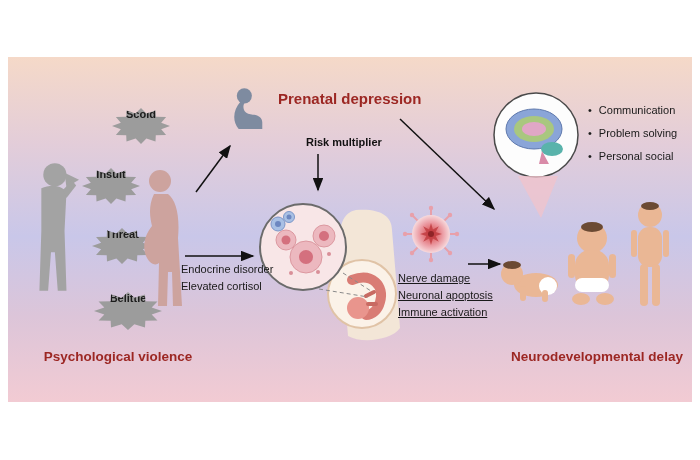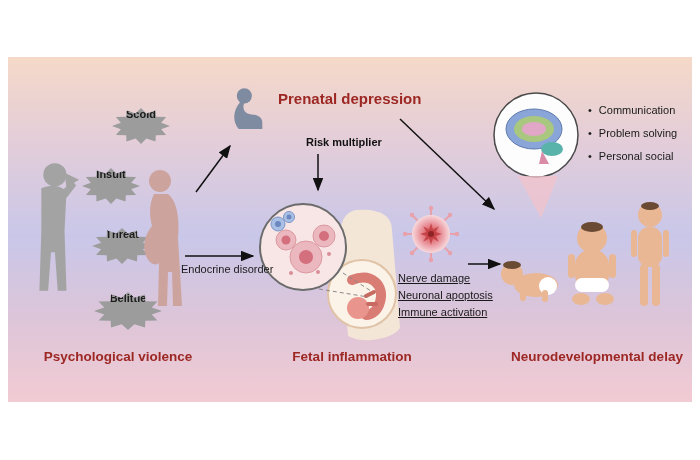--- a/index.html
+++ b/index.html
@@ -95,23 +95,23 @@
       <circle cx="31" cy="15" r="5.5" fill="#a9c0e4" stroke="#7d97c9"></circle>
       <circle cx="31" cy="15" r="2.5" fill="#6d87c0"></circle>
       <circle cx="60" cy="70" r="2" fill="#d98f98"></circle>
       <circle cx="33" cy="71" r="2" fill="#d98f98"></circle>
       <circle cx="71" cy="52" r="2" fill="#d98f98"></circle>
     </svg>
   </div>
 
   <div class="abs small" style="left:181px;top:261px;">
     <div>Endocrine disorder</div>
-  </div>
-
-  <div class="abs heading sec-label" style="left:352px;top:349px;">Fetal inflammation</div>
+    <div>Elevated cortisol</div>
+  </div>
+
 
   <div class="abs" style="left:402px;top:205px;">
     <svg width="58" height="58" viewBox="0 0 58 58">
       <defs>
         <radialGradient id="vg" cx="50%" cy="50%" r="50%">
           <stop offset="0%" stop-color="#d64545"></stop>
           <stop offset="60%" stop-color="#eb9aa2"></stop>
           <stop offset="100%" stop-color="#f7dadd"></stop>
         </radialGradient>
       </defs>

